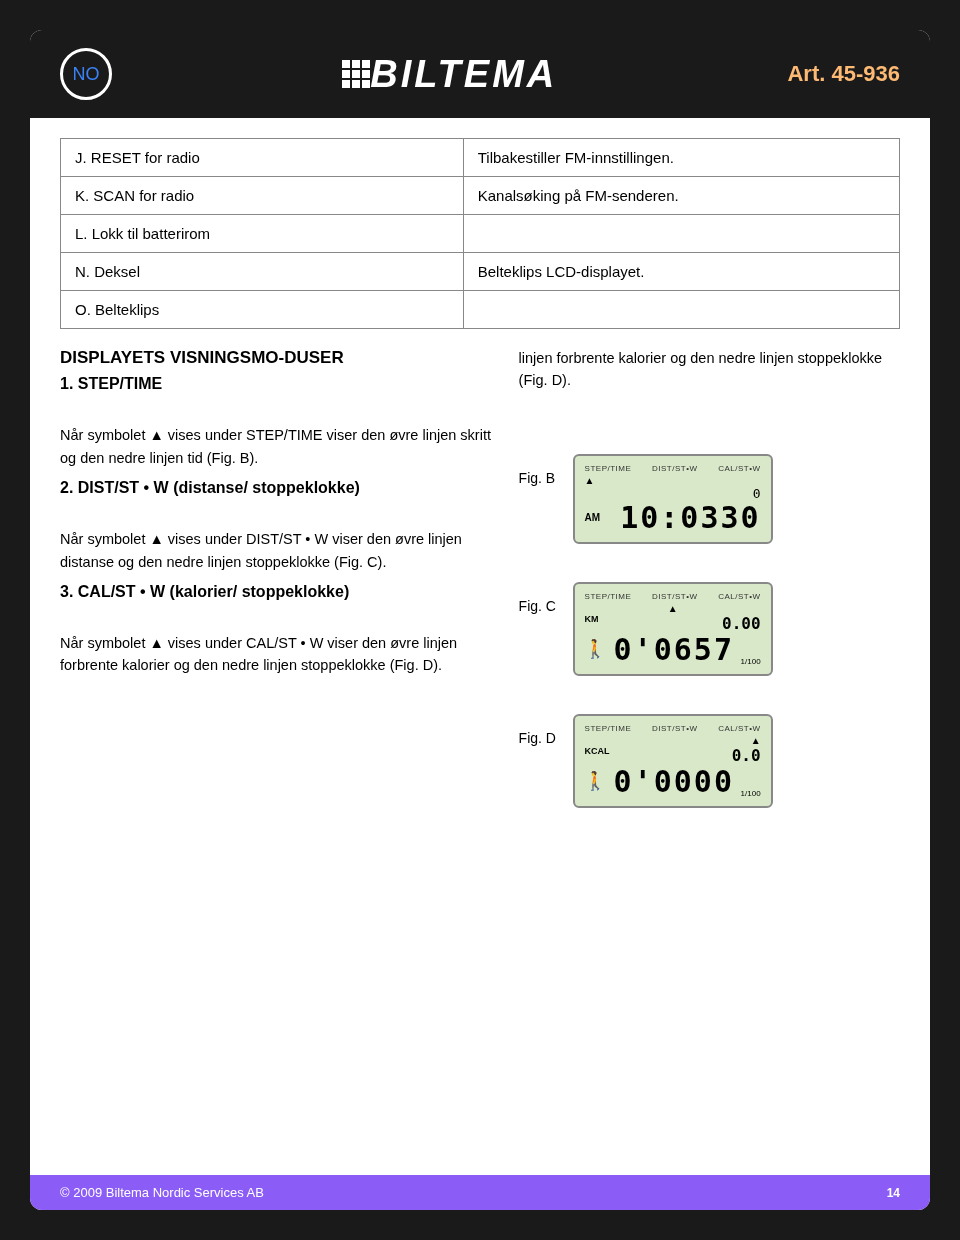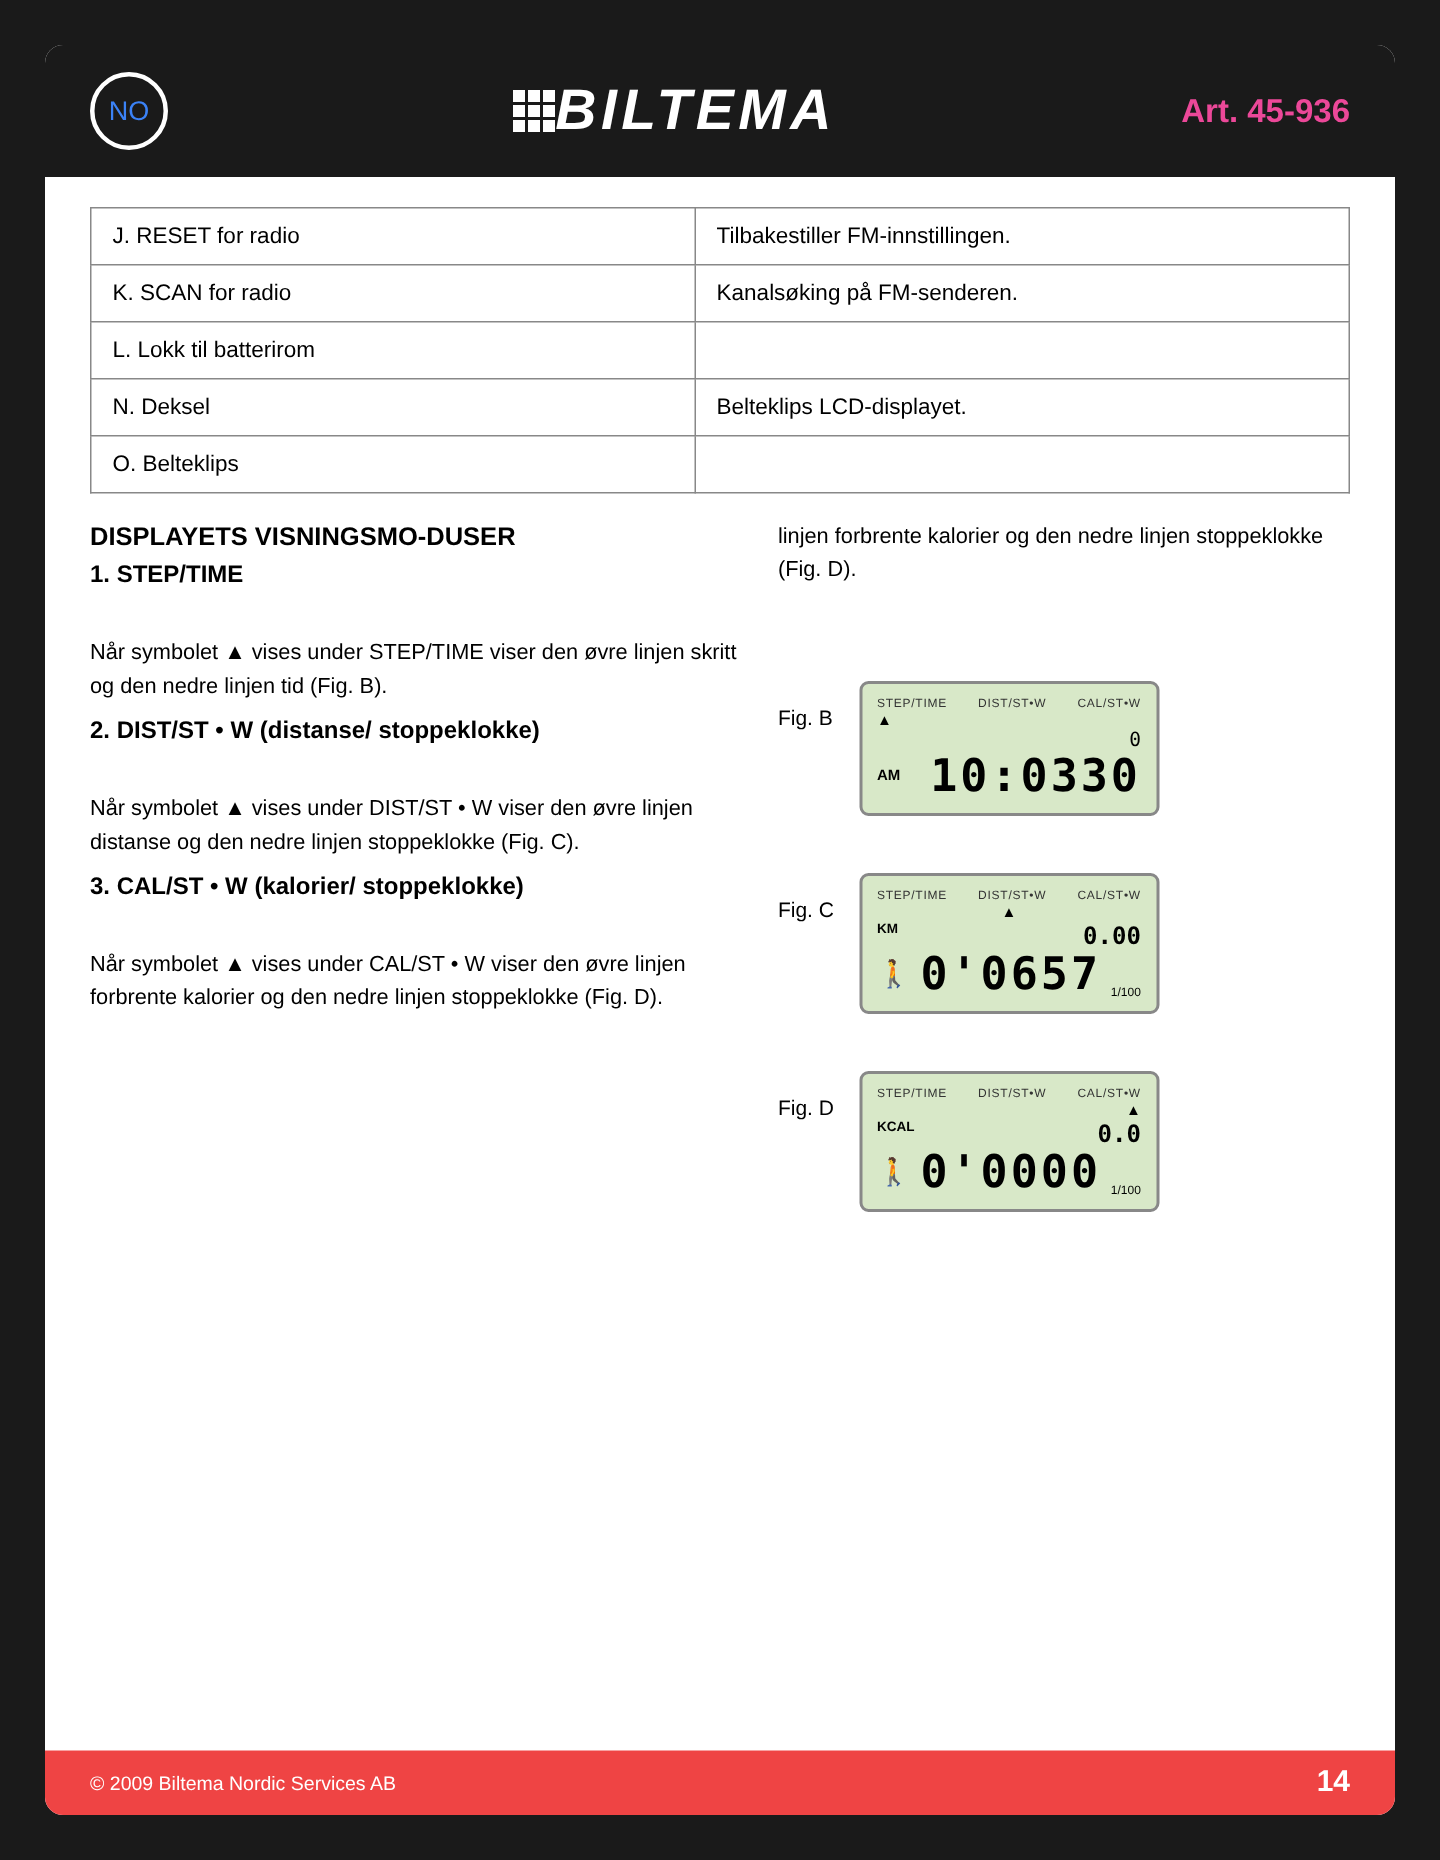--- a/index.html
+++ b/index.html
@@ -59,21 +59,21 @@
       display: block;
     }
     .logo-text {
       color: #ffffff;
       font-size: 38px;
       font-weight: 900;
       letter-spacing: 3px;
       font-style: italic;
     }
     .art-number {
-      color: #ec4899;
+      color: #fdba74;
       font-size: 22px;
       font-weight: bold;
     }
     
     .content {
       padding: 20px 30px 20px 30px;
       flex: 1;
     }
     
     .info-table {
@@ -163,33 +163,33 @@
     }
     .lcd-big-num {
       font-size: 30px;
       font-family: monospace;
       font-weight: bold;
       line-height: 1.1;
       letter-spacing: 2px;
     }
     
     .footer {
-      background: #ef4444;
+      background: #8b5cf6;
       padding: 10px 30px;
       display: flex;
       align-items: center;
       justify-content: space-between;
     }
     .footer-copyright {
       color: #ffffff;
       font-size: 13px;
     }
     .footer-page {
       color: #ffffff;
-      font-size: 20px;
+      font-size: 12px;
       font-weight: bold;
     }
   </style>
 </head>
 <body>
 
 <div class="page">
 
   <div class="header">
     <div class="no-badge">

